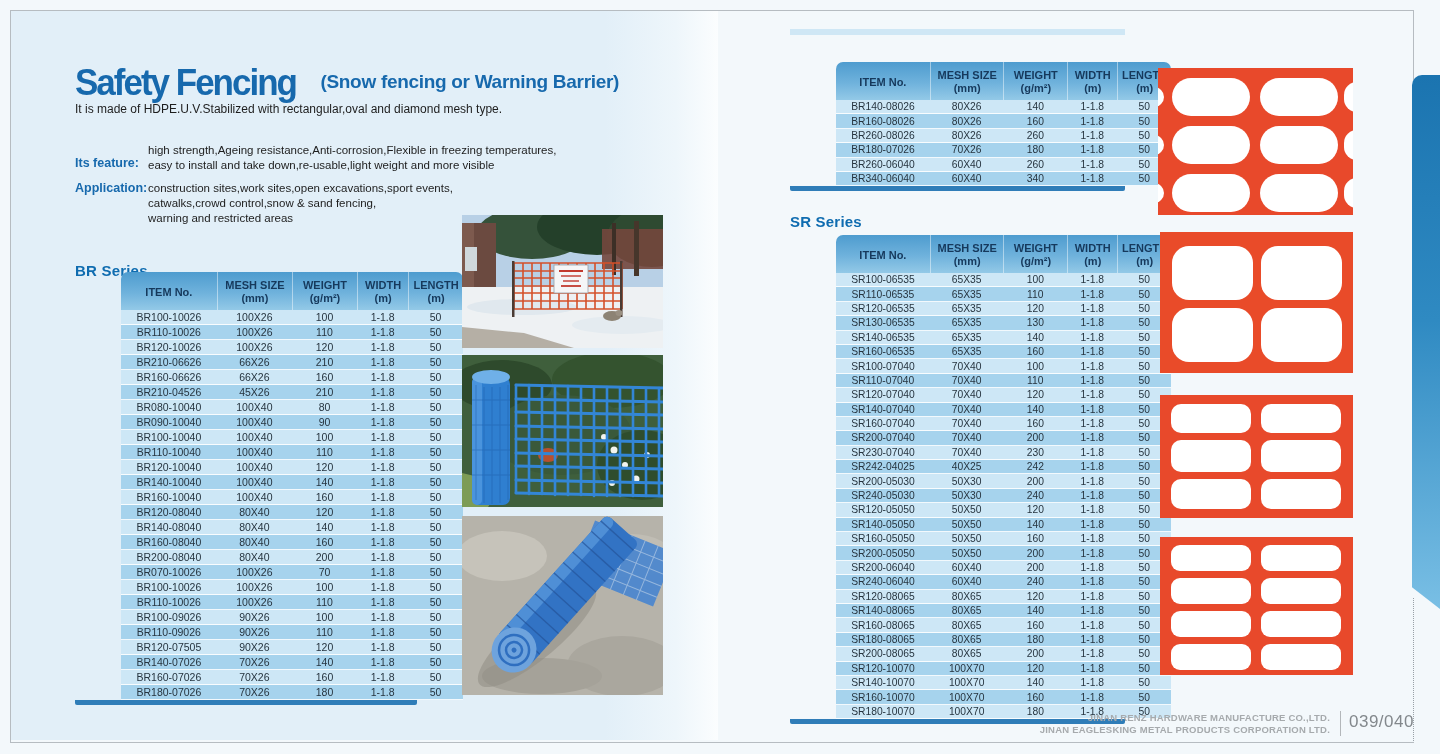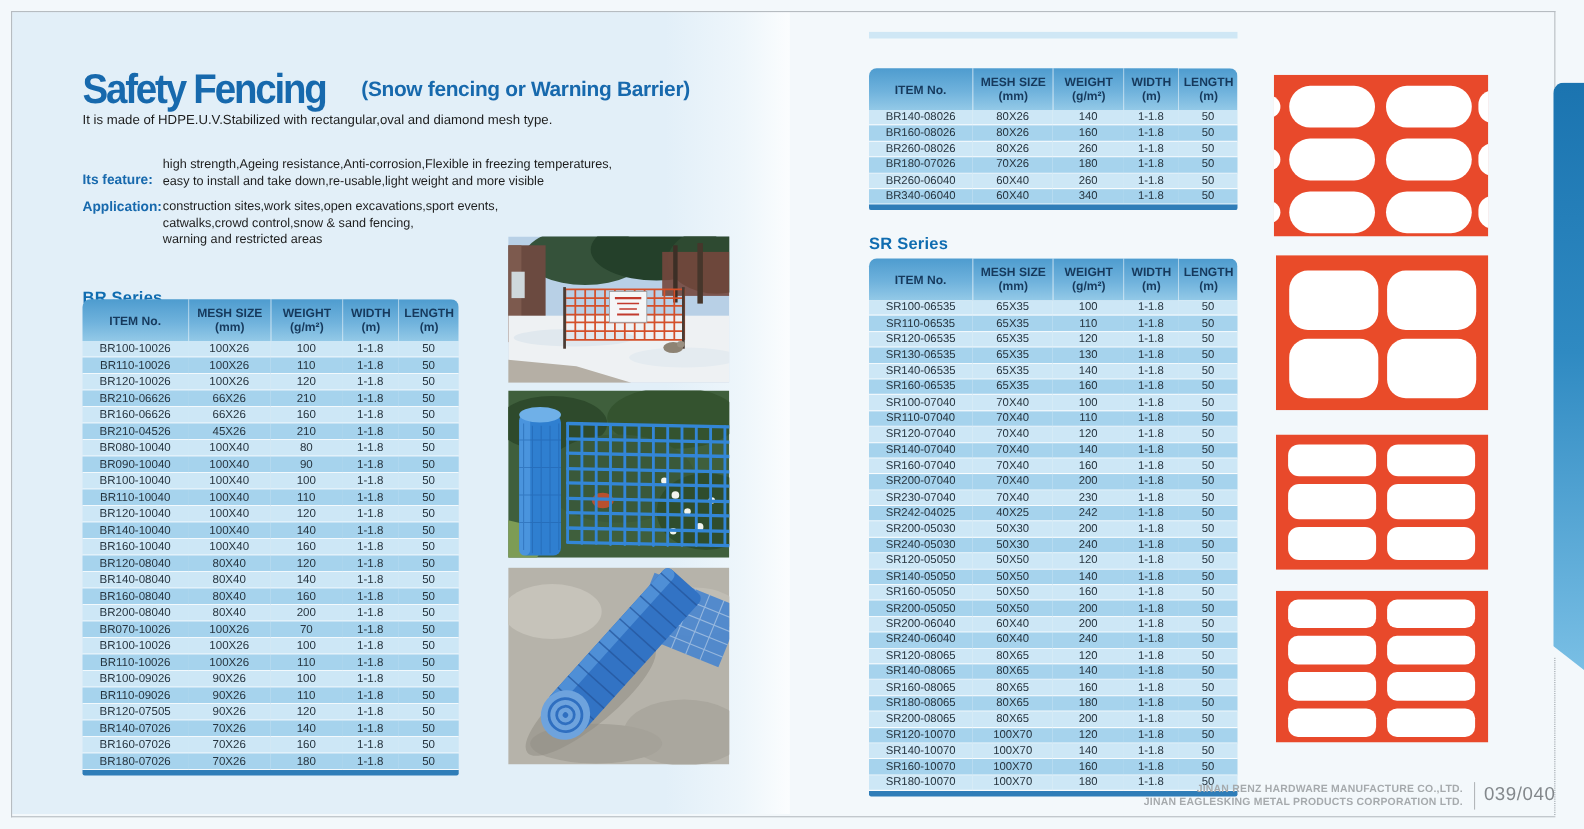--- a/index.html
+++ b/index.html
@@ -12,28 +12,28 @@
   .frame-right-dotted{position:absolute;left:1413px;top:598px;height:143px;border-left:1px dotted #98a0a6;}
   .left-page{position:absolute;left:11px;top:11px;width:707px;height:729px;
              background:linear-gradient(90deg,#e2eff8 0%,#e2eff8 84%,#eef6fb 94%,#fbfdfe 100%);}
   .edge-tab{position:absolute;left:1412px;top:75px;width:28px;height:545px;
             background:linear-gradient(180deg,#1b74b0 0%,#2f8ac2 45%,#7cc1e6 100%);
             border-radius:10px 0 0 0;clip-path:polygon(0 0,100% 0,100% 98%,0 94%);}
   
   .title-block{position:absolute;left:75px;top:62px;white-space:nowrap;}
   .main-title{display:inline-block;font-size:35px;font-weight:800;letter-spacing:-2px;
               color:#1769ad;transform:scaleY(1.08);}
-  .sub-title{display:inline-block;font-size:19px;font-weight:700;color:#1769ad;margin-left:28px;
+  .sub-title{display:inline-block;font-size:19px;font-weight:700;color:#1769ad;margin-left:20px;
              vertical-align:6px;letter-spacing:-0.3px;}
   .intro{position:absolute;left:75px;top:102px;font-size:12px;color:#1d1d1d;}
   .block-label{position:absolute;font-size:12.5px;font-weight:700;color:#1769ad;}
   .block-lines{position:absolute;font-size:11.5px;color:#1d1d1d;line-height:15px;}
   .series-heading{position:absolute;font-size:15px;font-weight:700;color:#0f6cb0;letter-spacing:0.2px;}
   
-  .spec{border-collapse:separate;border-spacing:0;table-layout:fixed;width:100%;}
+  .spec{border-collapse:separate;border-spacing:0;table-layout:fixed;width:100%;margin-left:46px;}
   .spec th{background:linear-gradient(180deg,#4e9ccf 0%,#6fb2dc 55%,#93c9e7 100%);
            color:#16395c;font-size:11px;font-weight:700;line-height:13px;padding:7px 0 5px 0;
            border-left:1px solid rgba(255,255,255,0.45);}
   .spec th:first-child{border-left:none;border-radius:7px 0 0 0;}
   .spec th:last-child{border-radius:0 7px 0 0;}
   .spec td{font-size:10.5px;color:#26343f;text-align:center;height:14px;padding:0;
            border-bottom:1px solid rgba(255,255,255,0.85);}
   .spec tbody tr:nth-child(odd) td{background:#cde7f6;}
   .spec tbody tr:nth-child(even) td{background:#a6d3ed;}
   .spec.dense td{height:13.4px;font-size:10.3px;}

